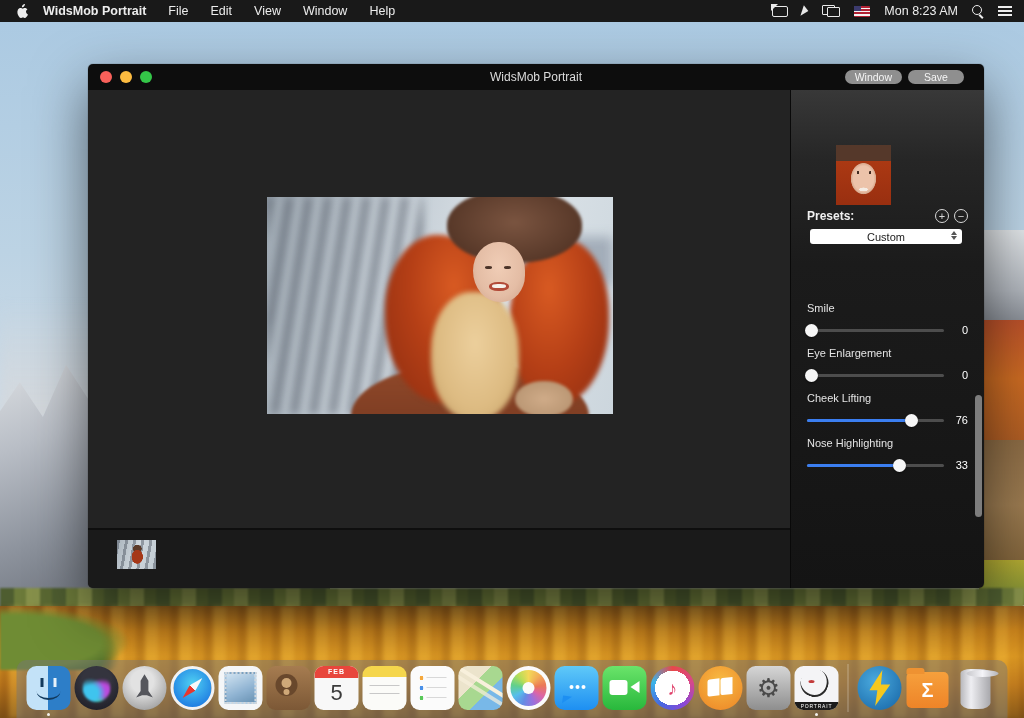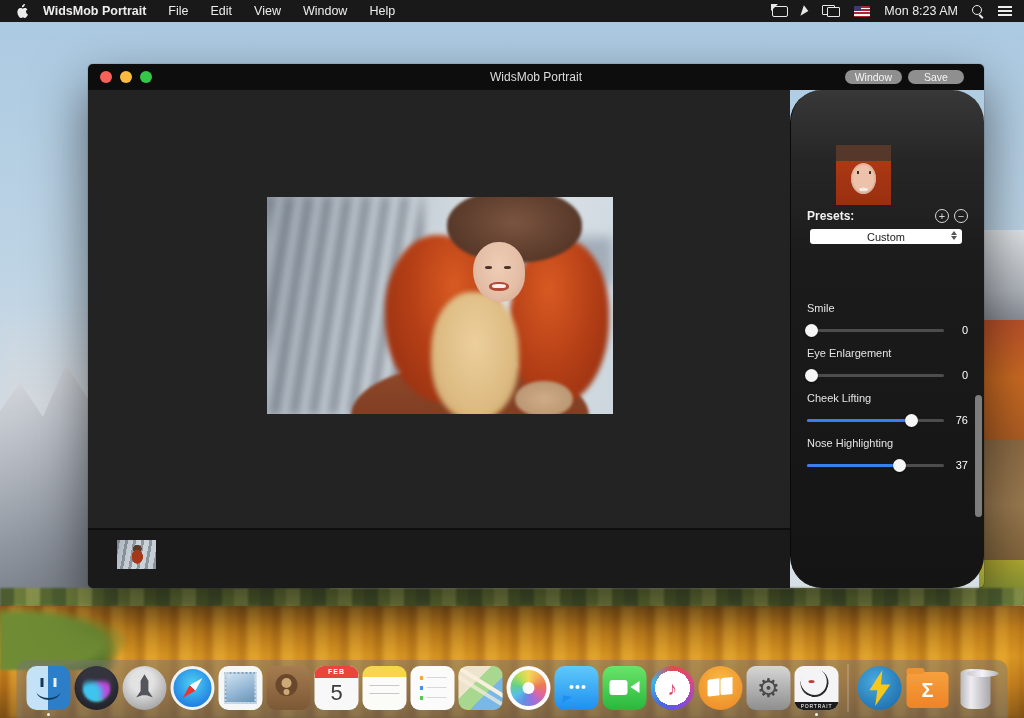--- a/index.html
+++ b/index.html
@@ -105,21 +105,21 @@
   .strip { flex:0 0 60px; background:#1a1a1a; border-top:2px solid #0e0e0e; position:relative; }
   .strip-thumb { position:absolute; left:29px; top:10px; width:39px; height:29px;
     background:
       radial-gradient(ellipse 9px 11px at 52% 58%, #a53818 0 60%, transparent 65%),
       radial-gradient(ellipse 7px 6px at 52% 30%, #5c3a28 0 60%, transparent 65%),
       repeating-linear-gradient(100deg, rgba(70,78,90,.45) 0 3px, transparent 3px 8px),
       linear-gradient(105deg,#aab4bd 0%,#cfd7dd 50%,#c0cad1 100%); }
 
   
   .sidebar { position:relative; width:194px; border-left:1px solid #090909; color:#e8e8e8;
-    background:linear-gradient(180deg,#383838 0%,#262626 14%,#1b1b1b 35%,#141414 100%);border-radius:32px; }
+    background:linear-gradient(180deg,#383838 0%,#262626 14%,#1b1b1b 35%,#141414 100%); }
   .sb-preview { position:absolute; left:45px; top:55px; width:55px; height:60px;
     background:
       radial-gradient(ellipse 7px 3px at 50% 74%, #f4ece4 0 60%, transparent 66%),
       radial-gradient(2px 2px at 40% 46%, #402a20 0 60%, transparent 70%),
       radial-gradient(2px 2px at 62% 46%, #402a20 0 60%, transparent 70%),
       radial-gradient(ellipse 17px 21px at 50% 56%, #ecc3aa 0 60%, #d9ab90 72%, transparent 76%),
       linear-gradient(180deg,#55382a 0 26%, transparent 26%),
       linear-gradient(180deg,#b23c14 0%,#992f10 100%); }
   .presets-row { position:absolute; left:16px; right:16px; top:119px; display:flex; align-items:center; }
   .presets-label { font-size:12px; font-weight:bold; color:#f0f0f0; }
@@ -367,21 +367,21 @@
               <span class="slider-value">76</span>
             </div>
           </div>
           <div class="slider-group">
             <div class="slider-label">Nose Highlighting</div>
             <div class="slider-row">
               <div class="slider-track">
                 <div class="slider-fill" style="width: 67%;"></div>
                   <div class="slider-thumb" style="left: calc(67% - 6px);"></div>
               </div>
-              <span class="slider-value">37</span>
+              <span class="slider-value">33</span>
             </div>
           </div>
         </div>
 
         <div class="sb-scrollbar"></div>
       </div>
     </div>
   </div>
 
   <div class="dock">

